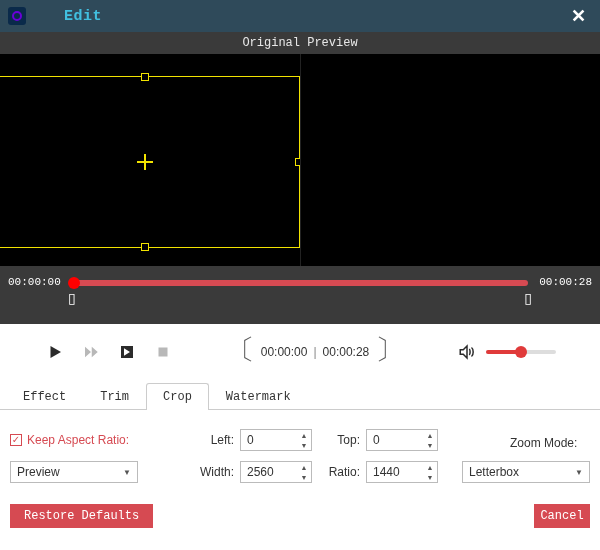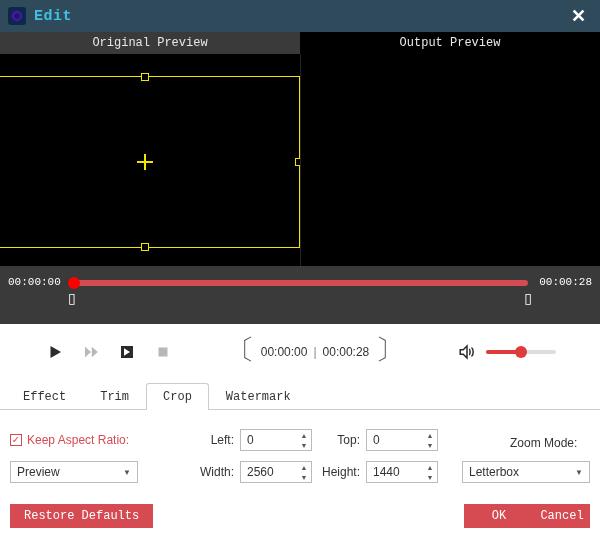--- a/index.html
+++ b/index.html
@@ -1,19 +1,19 @@
 <!DOCTYPE html>
 <html><head>
 <meta charset="utf-8">
 <style>
   * { box-sizing: border-box; margin: 0; padding: 0; font-family: "Segoe UI", Arial, sans-serif; }
   body { width: 600px; height: 550px; background: #fff; overflow: hidden; }
 
   
-  .titlebar { height: 32px; background: #2f4a5a; display: flex; align-items: center; padding: 14px 8px; color: #41c0e0; }
+  .titlebar { height: 32px; background: #2f4a5a; display: flex; align-items: center; padding: 14px 8px; color: #41c0e0; gap: 30px; }
   .titlebar .logo { width: 18px; height: 18px; background: #0a2a4a; border-radius: 3px; display: flex; align-items: center; justify-content: center; margin-right: 8px; }
   .titlebar .logo-inner { width: 10px; height: 10px; border: 2px solid #6a00d8; border-radius: 50%; }
   .titlebar .title { font-weight: bold; font-size: 15px; letter-spacing: 0.5px; font-family: "Consolas","Courier New",monospace; }
   .titlebar .close { margin-left: auto; color: #fff; font-size: 18px; font-weight: bold; cursor: pointer; padding: 0 6px; }
 
   
   .preview-wrap { background: #000; }
   .preview-headers { display: flex; height: 22px; }
   .ph { flex: 1; color: #e8e8e8; font-size: 12px; text-align: center; line-height: 22px; font-family: "Consolas","Courier New",monospace; }
   .ph.left { background: #3a3a3a; }
@@ -89,21 +89,20 @@
   <div class="logo">
       <div class="logo-inner"></div>
     </div>
   <span class="title">Edit</span>
   <span class="close">✕</span>
 </div>
 
 <div class="preview-wrap">
   <div class="preview-headers">
     <div class="ph left">Original Preview</div>
-    <div class="ph right">Output Preview</div>
   </div>
   <div class="preview-body">
     <div class="pv left">
       <div class="crop-rect" style="left:-10px; top:22px; width:310px; height:172px;">
         <div class="handle" style="left:50%; top:0;"></div>
         <div class="handle" style="left:100%; top:50%;"></div>
         <div class="handle" style="left:50%; top:100%;"></div>
         <div class="crosshair" style="left:50%; top:50%;"></div>
       </div>
     </div>
@@ -207,34 +206,33 @@
     <div style="width:52px;"></div>
     <span class="lbl">Width:</span>
     <div class="numbox">
       <span>2560</span>
       <div class="spin">
           <div>▲</div>
           <div>▼</div>
         </div>
     </div>
     <div style="width:4px;"></div>
-    <span class="lbl" style="width:50px;">Height:</span>
+    <span class="lbl" style="width:50px;">Ratio:</span>
     <div class="numbox">
       <span>1440</span>
       <div class="spin">
           <div>▲</div>
           <div>▼</div>
         </div>
     </div>
     <div class="gapXL"></div>
     <div class="selbox">
       <span>Letterbox</span>
       <span class="caret">▼</span>
     </div>
   </div>
 </div>
 
 <div class="footer">
   <button class="btn">Restore Defaults</button>
   <div style="flex:1;"></div>
-  <button class="btn" style="width:70px;justify-content:center;">OK</button>
   <button class="btn" style="width:56px;justify-content:center;">Cancel</button>
 </div>
 
 </body></html>

